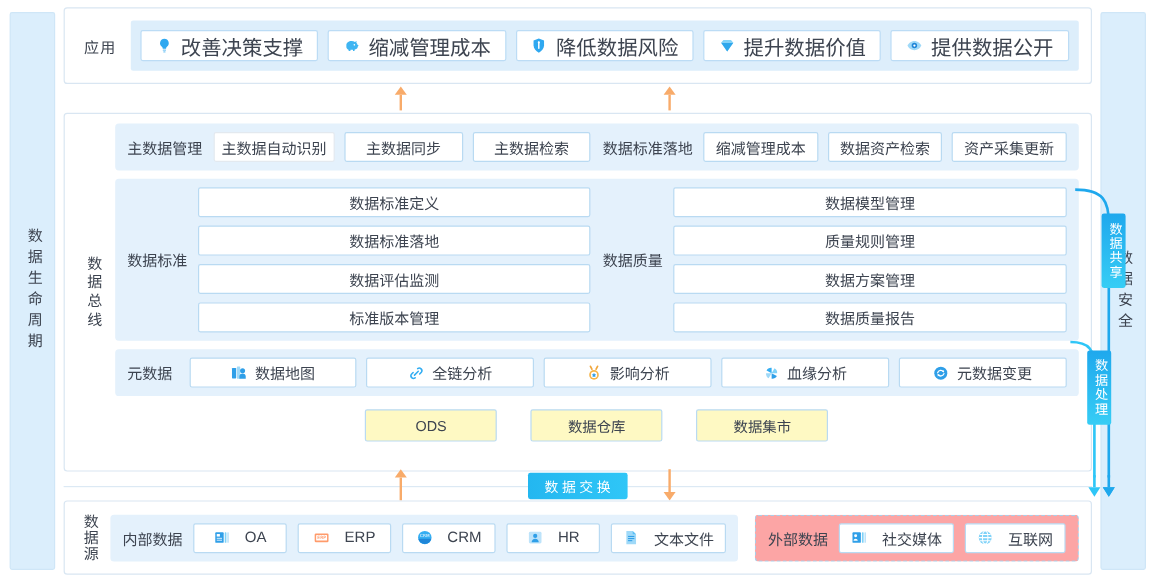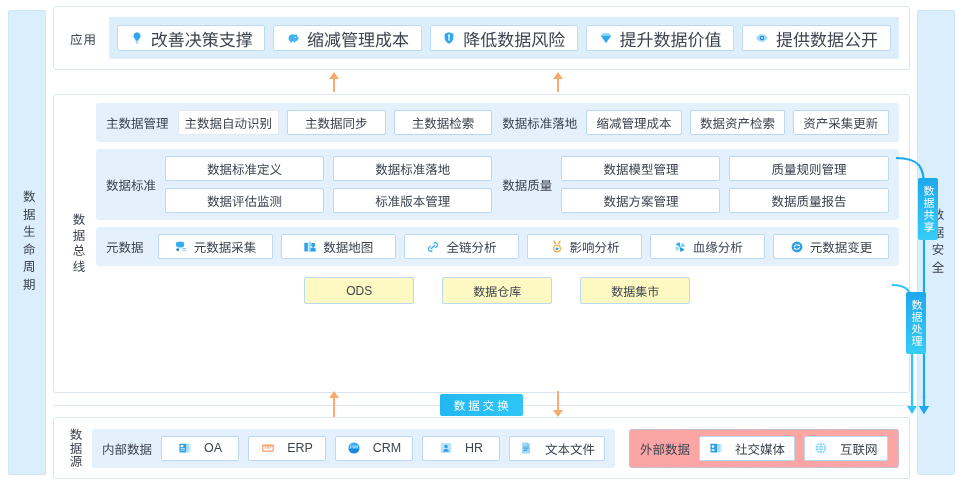--- a/index.html
+++ b/index.html
@@ -177,21 +177,21 @@
   }
   .group-title {
     font-size: 12.5px;
     color: #3d4450;
     white-space: nowrap;
     flex: 0 0 auto;
   }
   .btns { display: flex; gap: 8px; flex: 1 1 auto; min-width: 0; }
   .btns.grid2 {
     display: grid;
-    grid-template-columns: 1fr 1fr;
+    grid-template-columns: 1fr;
     grid-template-rows: auto auto;
     gap: 7px 9px;
   }
   .btn {
     background: #ffffff;
     border: 1px solid #b9daf2;
     border-radius: 2px;
     height: 25px;
     display: flex;
     align-items: center;
@@ -450,32 +450,20 @@
               <div class="btn">数据方案管理</div>
               <div class="btn">数据质量报告</div>
             </div>
           </div>
         </div>
 
         <div class="band">
           <span class="group-title" style="padding-right:4px">元数据</span>
           <div class="btns">
 
-            <div class="btn">
-              <span class="ic">
-                  <svg viewBox="0 0 16 16">
-                    <ellipse cx="7" cy="3.6" rx="4.6" ry="1.8" fill="#35aef2"></ellipse>
-                    <path d="M2.4 3.6v3.2c0 1 2 1.8 4.6 1.8s4.6-.8 4.6-1.8V3.6" fill="#35aef2"></path>
-                    <rect x="9.5" y="9" width="4.5" height="1.2" rx=".5" fill="#7fc9f5"></rect>
-                    <rect x="9.5" y="11.2" width="4.5" height="1.2" rx=".5" fill="#7fc9f5"></rect>
-                    <circle cx="4.3" cy="11" r="1.7" fill="#1f86d8"></circle>
-                  </svg>
-                </span>
-              <span>元数据采集</span>
-            </div>
 
             <div class="btn">
               <span class="ic">
                   <svg viewBox="0 0 16 16">
                     <rect x="1.5" y="3" width="4" height="10" rx=".6" fill="#2f9fe8"></rect>
                     <rect x="6.2" y="1.6" width="3.2" height="11.8" rx=".6" fill="#9fd9f8"></rect>
                     <circle cx="11.6" cy="5.6" r="2.4" fill="#2f9fe8"></circle>
                     <path d="M11.6 8.2c-1.8 0-3 1.2-3 2.6v2.4h6v-2.4c0-1.4-1.2-2.6-3-2.6z" fill="#2f9fe8"></path>
                   </svg>
                 </span>

